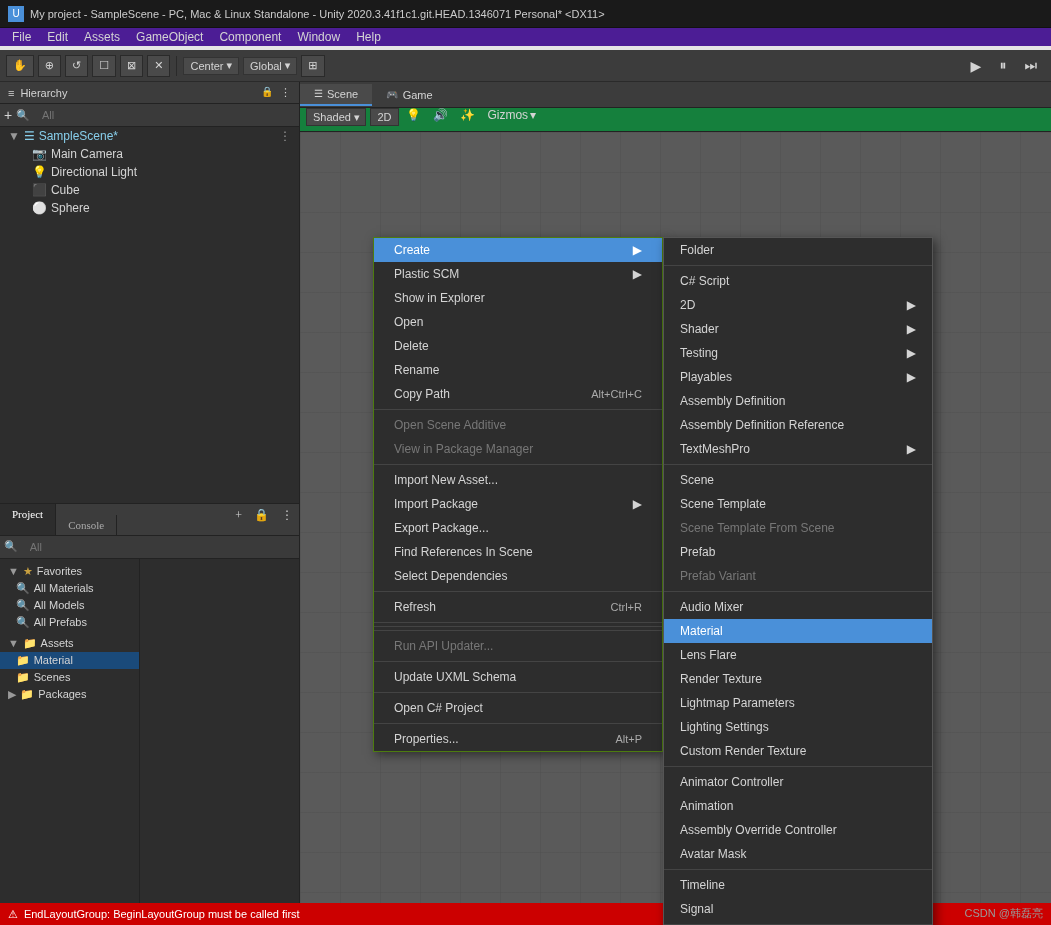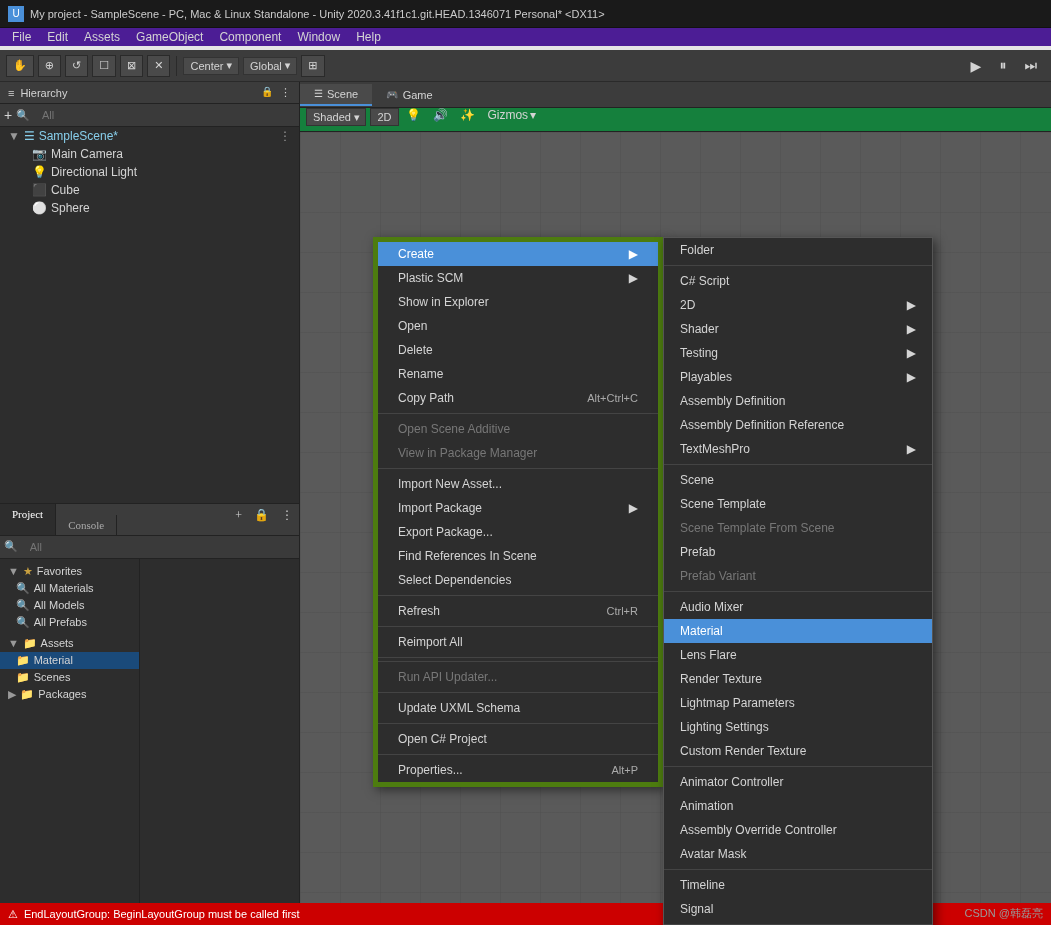--- a/index.html
+++ b/index.html
@@ -235,21 +235,21 @@
       background-image:
         linear-gradient(rgba(80,80,80,0.5) 1px, transparent 1px),
         linear-gradient(90deg, rgba(80,80,80,0.5) 1px, transparent 1px);
       background-size: 40px 40px;
     }
 
     
     .context-menu {
       position: absolute;
       background: #2d2d2d;
-      border: 5px solid #4d7c0f;
+      border: 1px solid #4d7c0f;
       min-width: 280px;
       z-index: 1000;
       box-shadow: 3px 3px 10px rgba(0,0,0,0.5);
     }
     .context-menu-item {
       padding: 5px 20px;
       cursor: pointer;
       font-size: 12px;
       color: #d4d4d4;
       display: flex;
@@ -570,23 +570,20 @@
   </div>
   <div class="context-menu-item">
     <span>Select Dependencies</span>
   </div>
   <div class="context-menu-separator"></div>
   <div class="context-menu-item">
     <span>Refresh</span>
     <span class="shortcut">Ctrl+R</span>
   </div>
   <div class="context-menu-separator"></div>
-  <div class="context-menu-item">
-    <span>Reimport All</span>
-  </div>
   <div class="context-menu-separator"></div>
   <div class="context-menu-separator"></div>
   <div class="context-menu-item disabled">
     <span>Run API Updater...</span>
   </div>
   <div class="context-menu-separator"></div>
   <div class="context-menu-item">
     <span>Update UXML Schema</span>
   </div>
   <div class="context-menu-separator"></div>

